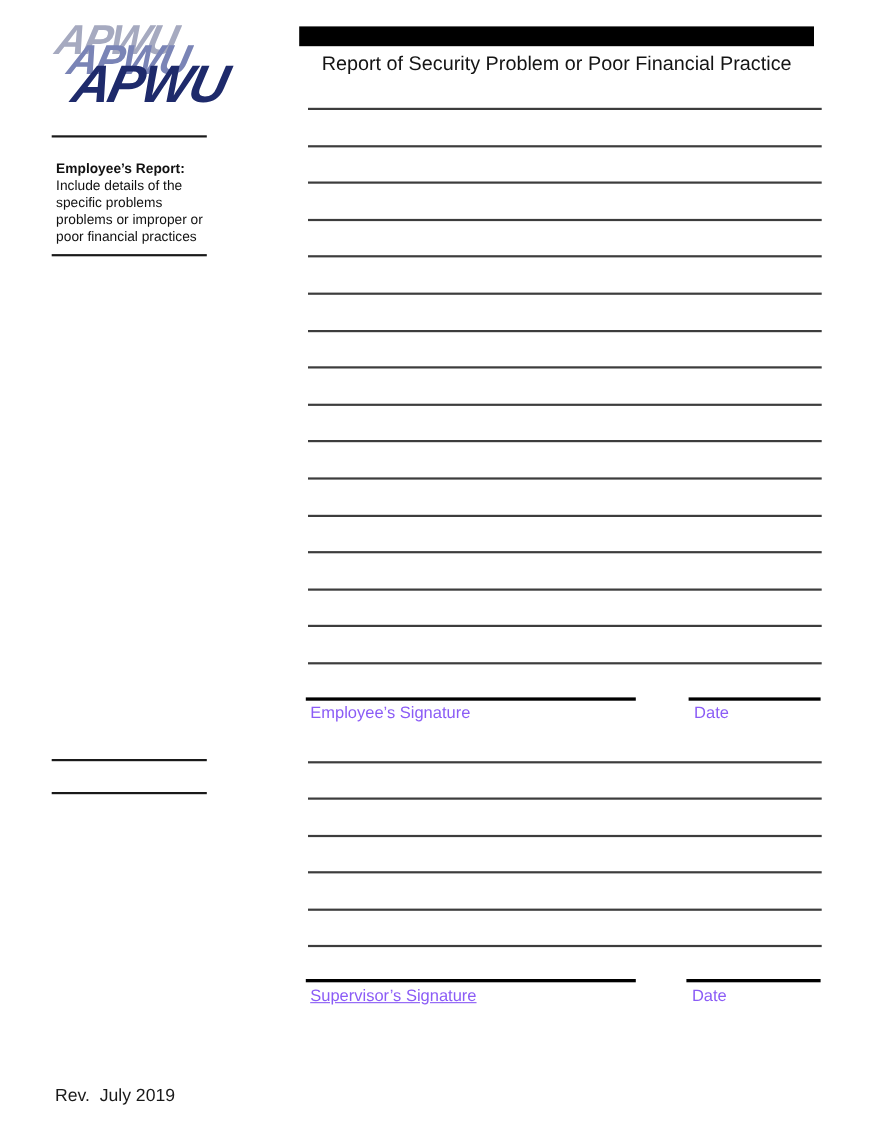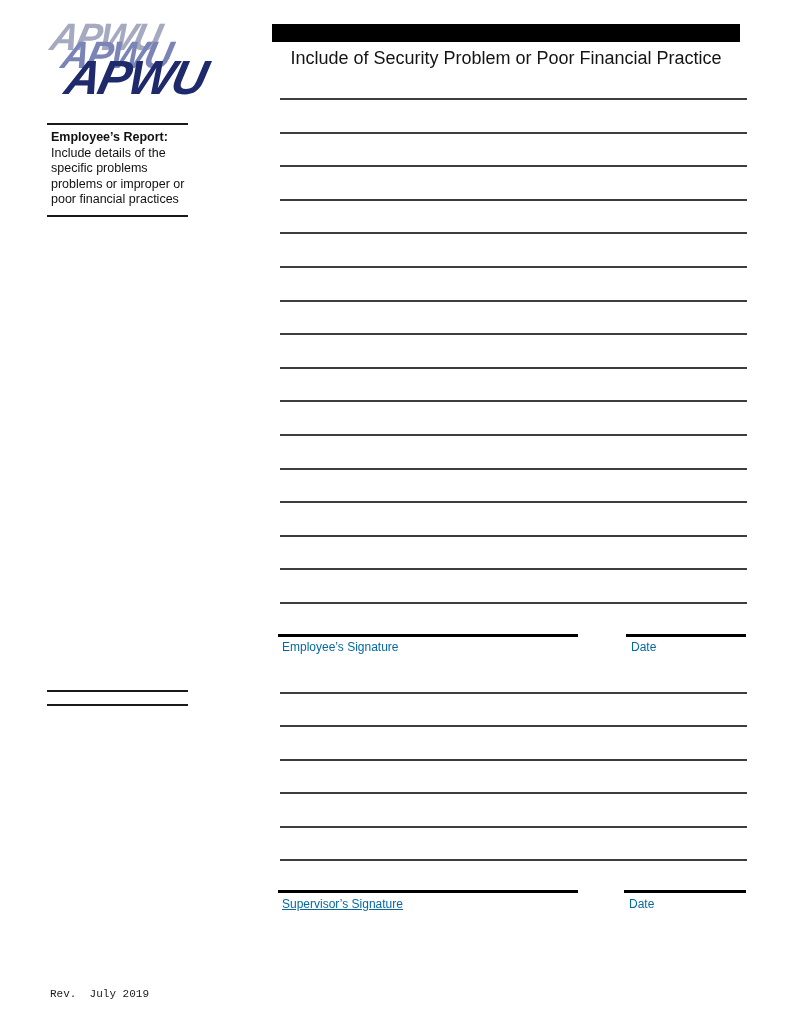--- a/index.html
+++ b/index.html
@@ -40,21 +40,21 @@
   .logo .l-middle { left: 13px; top: 22px; font-size: 38px; }
   .logo .l-front  { left: 16px; top: 40px; font-size: 48px; }
 
   
   .side-note {
     position: absolute;
     left: 47px;
     width: 141px;
     border-top: 2px solid #1a1a1a;
     border-bottom: 2px solid #1a1a1a;
-    padding: 5px 0 7px 4px;
+    padding: 21px 0 7px 4px;
     box-sizing: border-box;
   }
   .side-note .note-title {
     font-weight: bold;
     font-size: 12.5px;
     line-height: 15.5px;
   }
   .side-note .note-body {
     font-size: 12.5px;
     line-height: 15.5px;
@@ -100,58 +100,57 @@
   }
 
   
   .sig-line {
     position: absolute;
     height: 3px;
     background: #000000;
   }
   .sig-label {
     position: absolute;
-    font-size: 12px;
-    color: #0369a1;
+    font-size: 15px;
+    color: #8b5cf6;
     white-space: nowrap;
   }
   .sig-emp-line  { left: 278px; top: 634px; width: 300px; }
   .date-emp-line { left: 626px; top: 634px; width: 120px; }
   .sig-emp-label  { left: 282px; top: 640px; }
   .date-emp-label { left: 631px; top: 640px; }
 
   .sig-sup-line  { left: 278px; top: 890px; width: 300px; }
   .date-sup-line { left: 624px; top: 890px; width: 122px; }
   .sig-sup-label  { left: 282px; top: 897px; text-decoration: underline; }
   .date-sup-label { left: 629px; top: 897px; }
 
   
   .footer-rev {
     position: absolute;
     left: 50px;
     top: 988px;
-    font-size: 11px;
+    font-size: 16px;
     color: #1a1a1a;
     white-space: pre;
-    font-family: Liberation Mono, monospace;
   }
 </style>
 </head>
 <body>
 
 <div class="page">
 
   <div class="logo">
     <span class="l-back" style="color: rgb(166, 170, 192);">APWU</span>
     <span class="l-middle" style="color: rgb(122, 132, 182);">APWU</span>
     <span class="l-front" style="color: rgb(30, 42, 107);">APWU</span>
   </div>
 
   <div class="title-bar"></div>
-  <h1 class="form-title">Include of Security Problem or Poor Financial Practice</h1>
+  <h1 class="form-title">Report of Security Problem or Poor Financial Practice</h1>
 
   <div class="side-note note-employee">
     <div class="note-title">Employee’s Report:</div>
     <div class="note-body">Include details of the specific problems problems or improper or poor financial practices</div>
   </div>
 
   <div class="lines-block lines-employee" id="emp-lines">
       <div class="wline" style="top: 0px;"></div>
       <div class="wline" style="top: 34px;"></div>
       <div class="wline" style="top: 67px;"></div>

